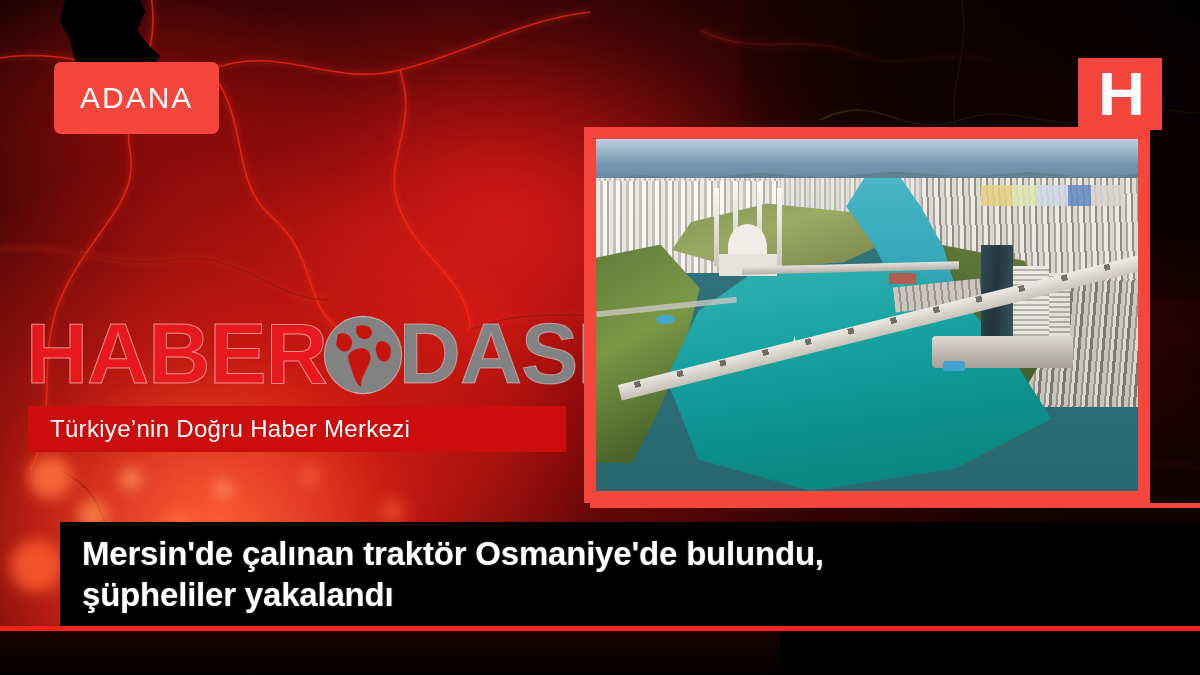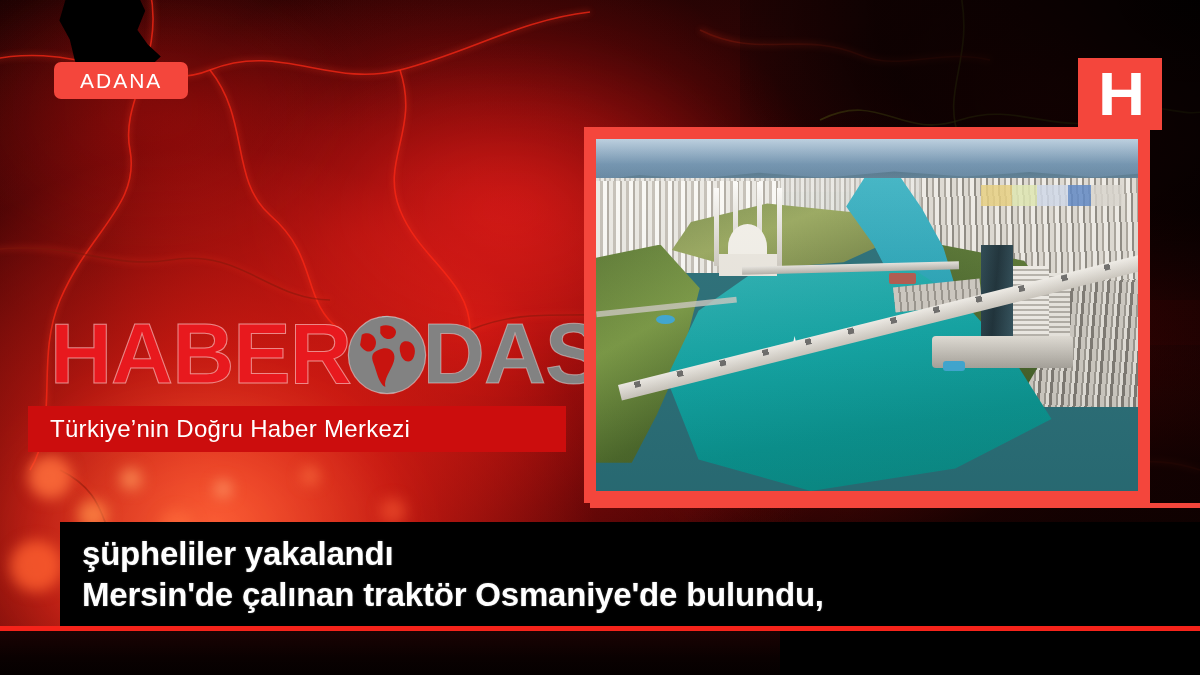--- a/index.html
+++ b/index.html
@@ -44,32 +44,32 @@
 
   
   .vig-br{position:absolute;right:0;bottom:0;width:520px;height:330px;
     background:radial-gradient(ellipse at 100% 100%,rgba(0,0,0,.92) 0%,rgba(0,0,0,.7) 45%,rgba(0,0,0,0) 78%);}
   .vig-tr{position:absolute;right:0;top:0;width:460px;height:300px;
     background:radial-gradient(ellipse at 100% 0%,rgba(0,0,0,.95) 0%,rgba(0,0,0,.65) 50%,rgba(0,0,0,0) 80%);}
 
   
   .city-badge{position:absolute;left:54px;top:62px;
     background:#f4463c;color:#fff;
-    padding:8px 26px;border-radius:7px;
-    font-size:21px;letter-spacing:2px;font-weight:400;line-height:1;}
+    padding:21px 26px;border-radius:7px;
+    font-size:30px;letter-spacing:2px;font-weight:400;line-height:1;}
 
   
   .h-mark{position:absolute;left:1078px;top:58px;width:84px;height:72px;background:#f4463c;
     display:flex;align-items:center;justify-content:center;}
   .h-mark span{color:#fff;font-weight:bold;font-size:62px;line-height:1;letter-spacing:-2px;
     font-family:"Liberation Sans",sans-serif;transform:scaleX(1.05);}
 
   
   .logo-wrap{position:absolute;left:26px;top:302px;width:560px;height:102px;}
-  .logo-row{display:flex;align-items:center;height:100%;margin-left:24px;}
+  .logo-row{display:flex;align-items:center;height:100%;}
   .logo-haber,.logo-dasi{
     font-size:86px;font-weight:bold;line-height:1;letter-spacing:-1px;
     font-family:"Liberation Sans",sans-serif;
     -webkit-text-stroke:1px rgba(255,230,230,.55);
   }
   .logo-haber{color:#e8191e;}
   .logo-dasi{color:#828282;-webkit-text-stroke:1px rgba(240,240,240,.45);}
   .globe{width:84px;height:84px;margin:0 -6px;position:relative;top:2px;flex:0 0 auto;}
 
   .tagline{position:absolute;left:28px;top:406px;width:538px;height:46px;background:#cc0d0d;
@@ -275,21 +275,21 @@
           <div class="cars"></div>
           <div class="arches"></div>
       </div>
       <div class="ph-tint"></div>
     </div>
   </div>
   <div class="red-rule-top"></div>
 
   <div class="headline-band">
     <div class="txt">
+      <div>Mersin'de çalınan traktör Osmaniye'de bulundu,</div>
       <div>şüpheliler yakalandı</div>
-      <div>Mersin'de çalınan traktör Osmaniye'de bulundu,</div>
     </div>
   </div>
   <div class="red-rule"></div>
   <div class="bottom-dark"></div>
   <div class="bottom-dark-r"></div>
 
 </div>
 
 </body></html>

